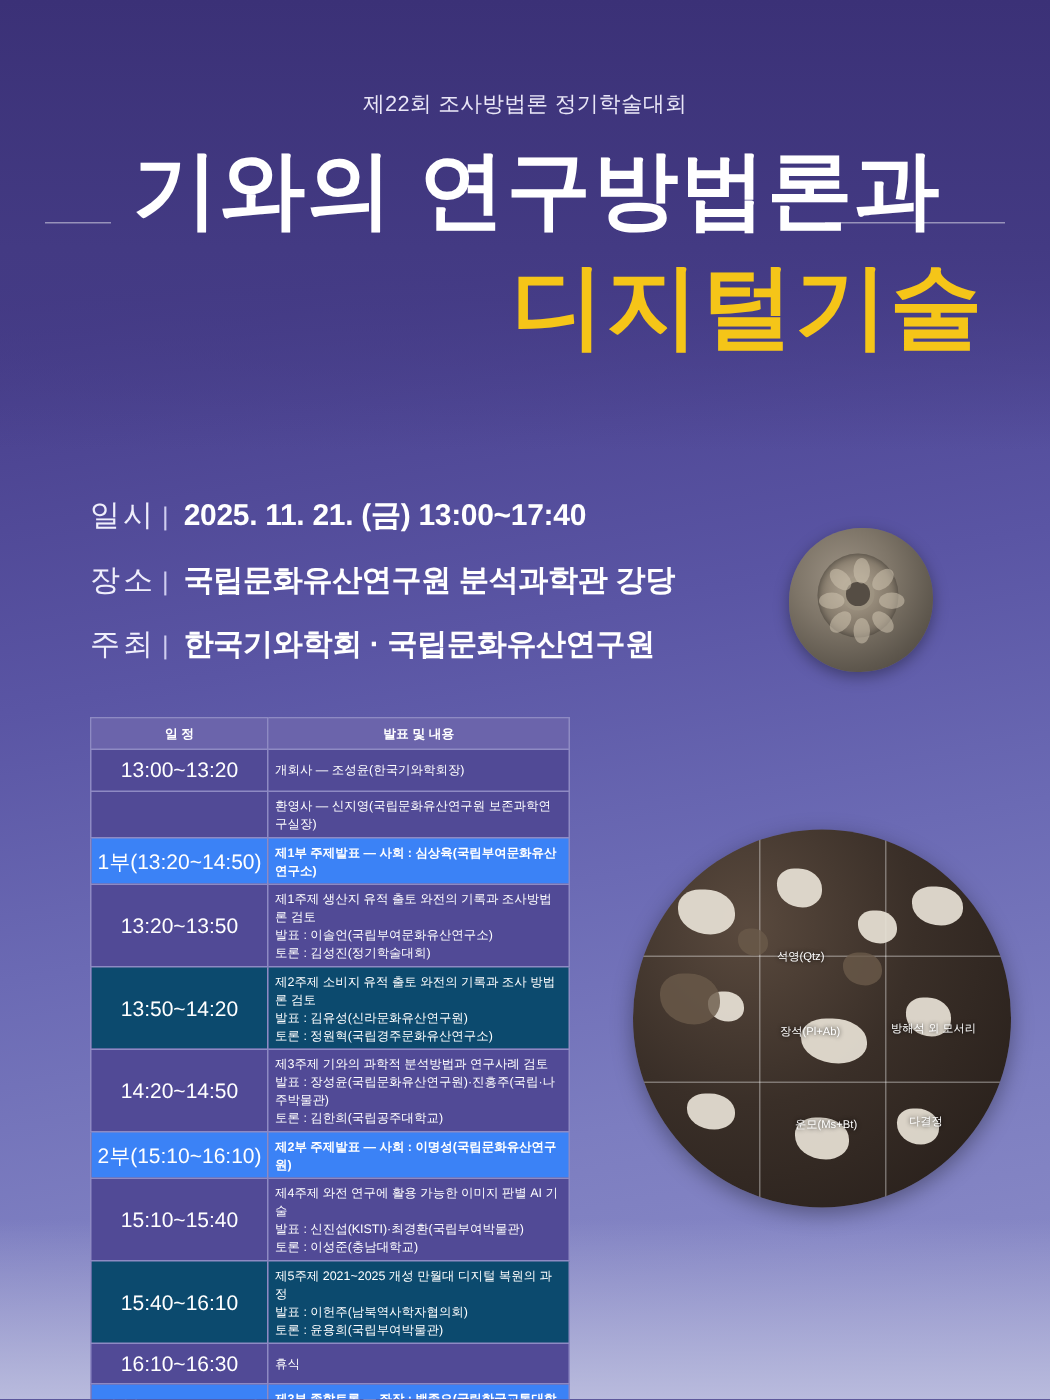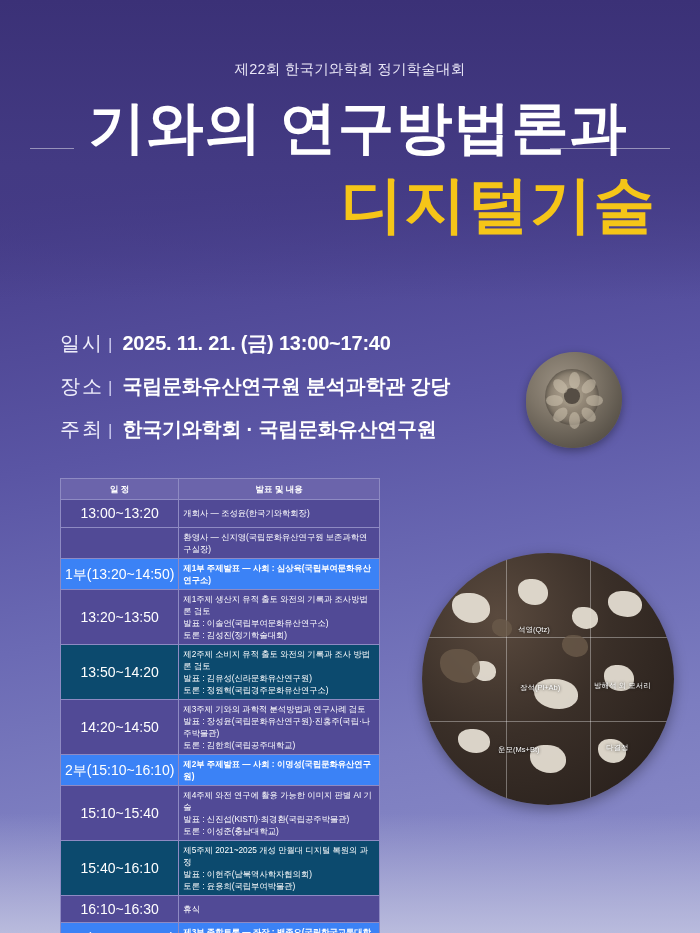--- a/index.html
+++ b/index.html
@@ -242,21 +242,21 @@
   }
 </style>
 </head>
 <body>
 
 <div class="poster">
 
   <div class="rule-left"></div>
   <div class="rule-right"></div>
 
-  <div class="supertitle">제22회 한국기와학회 정기학술대회</div>
+  <div class="supertitle">제22회 조사방법론 정기학술대회</div>
 
   <div class="title-block">
     <div class="title-line1">기와의 연구방법론과</div>
     <div class="title-line2">디지털기술</div>
   </div>
 
   <div class="info">
     <div class="info-row">
       <span class="info-label">일시</span>
       <span class="info-sep">|</span>
@@ -342,21 +342,21 @@
         <tr class="session">
           <td class="time">2부(15:10~16:10)</td>
           <td class="detail">
             <span class="sub" style="font-weight: bold;">제2부 주제발표 — 사회 : 이명성(국립문화유산연구원)</span>
           </td>
         </tr>
         <tr>
           <td class="time">15:10~15:40</td>
           <td class="detail">
             <span class="sub" style="font-weight: normal;">제4주제  와전 연구에 활용 가능한 이미지 판별 AI 기술</span>
-            <span class="sub">발표 : 신진섭(KISTI)·최경환(국립공주박물관)</span>
+            <span class="sub">발표 : 신진섭(KISTI)·최경환(국립부여박물관)</span>
             <span class="sub">토론 : 이성준(충남대학교)</span>
           </td>
         </tr>
         <tr class="alt">
           <td class="time">15:40~16:10</td>
           <td class="detail">
             <span class="sub" style="font-weight: normal;">제5주제  2021~2025 개성 만월대 디지털 복원의 과정</span>
             <span class="sub">발표 : 이헌주(남북역사학자협의회)</span>
             <span class="sub">토론 : 윤용희(국립부여박물관)</span>
           </td>
@@ -395,20 +395,20 @@
     <div class="grain" style="left:50px;top:108px;width:24px;height:20px;"></div>
     <div class="grain" style="left:112px;top:126px;width:44px;height:30px;"></div>
     <div class="grain" style="left:182px;top:112px;width:30px;height:26px;"></div>
     <div class="grain" style="left:36px;top:176px;width:32px;height:24px;"></div>
     <div class="grain" style="left:108px;top:192px;width:36px;height:28px;"></div>
     <div class="grain" style="left:176px;top:186px;width:28px;height:24px;"></div>
     <div class="grain dark" style="left:18px;top:96px;width:40px;height:34px;"></div>
     <div class="grain dark" style="left:140px;top:82px;width:26px;height:22px;"></div>
     <div class="grain dark" style="left:70px;top:66px;width:20px;height:18px;"></div>
 
-    <div class="cap" style="left:96px;top:72px;">석영(Qtz)</div>
+    <div class="cap" style="left:96px;top:80px;">석영(Qtz)</div>
     <div class="cap" style="left:98px;top:130px;">장석(Pl+Ab)</div>
     <div class="cap" style="left:172px;top:128px;">방해석 외 모서리</div>
-    <div class="cap" style="left:76px;top:192px;">운모(Ms+Bt)</div>
+    <div class="cap" style="left:108px;top:192px;">운모(Ms+Bt)</div>
     <div class="cap" style="left:184px;top:190px;">다결정</div>
   </div>
 
 </div>
 
 </body></html>

